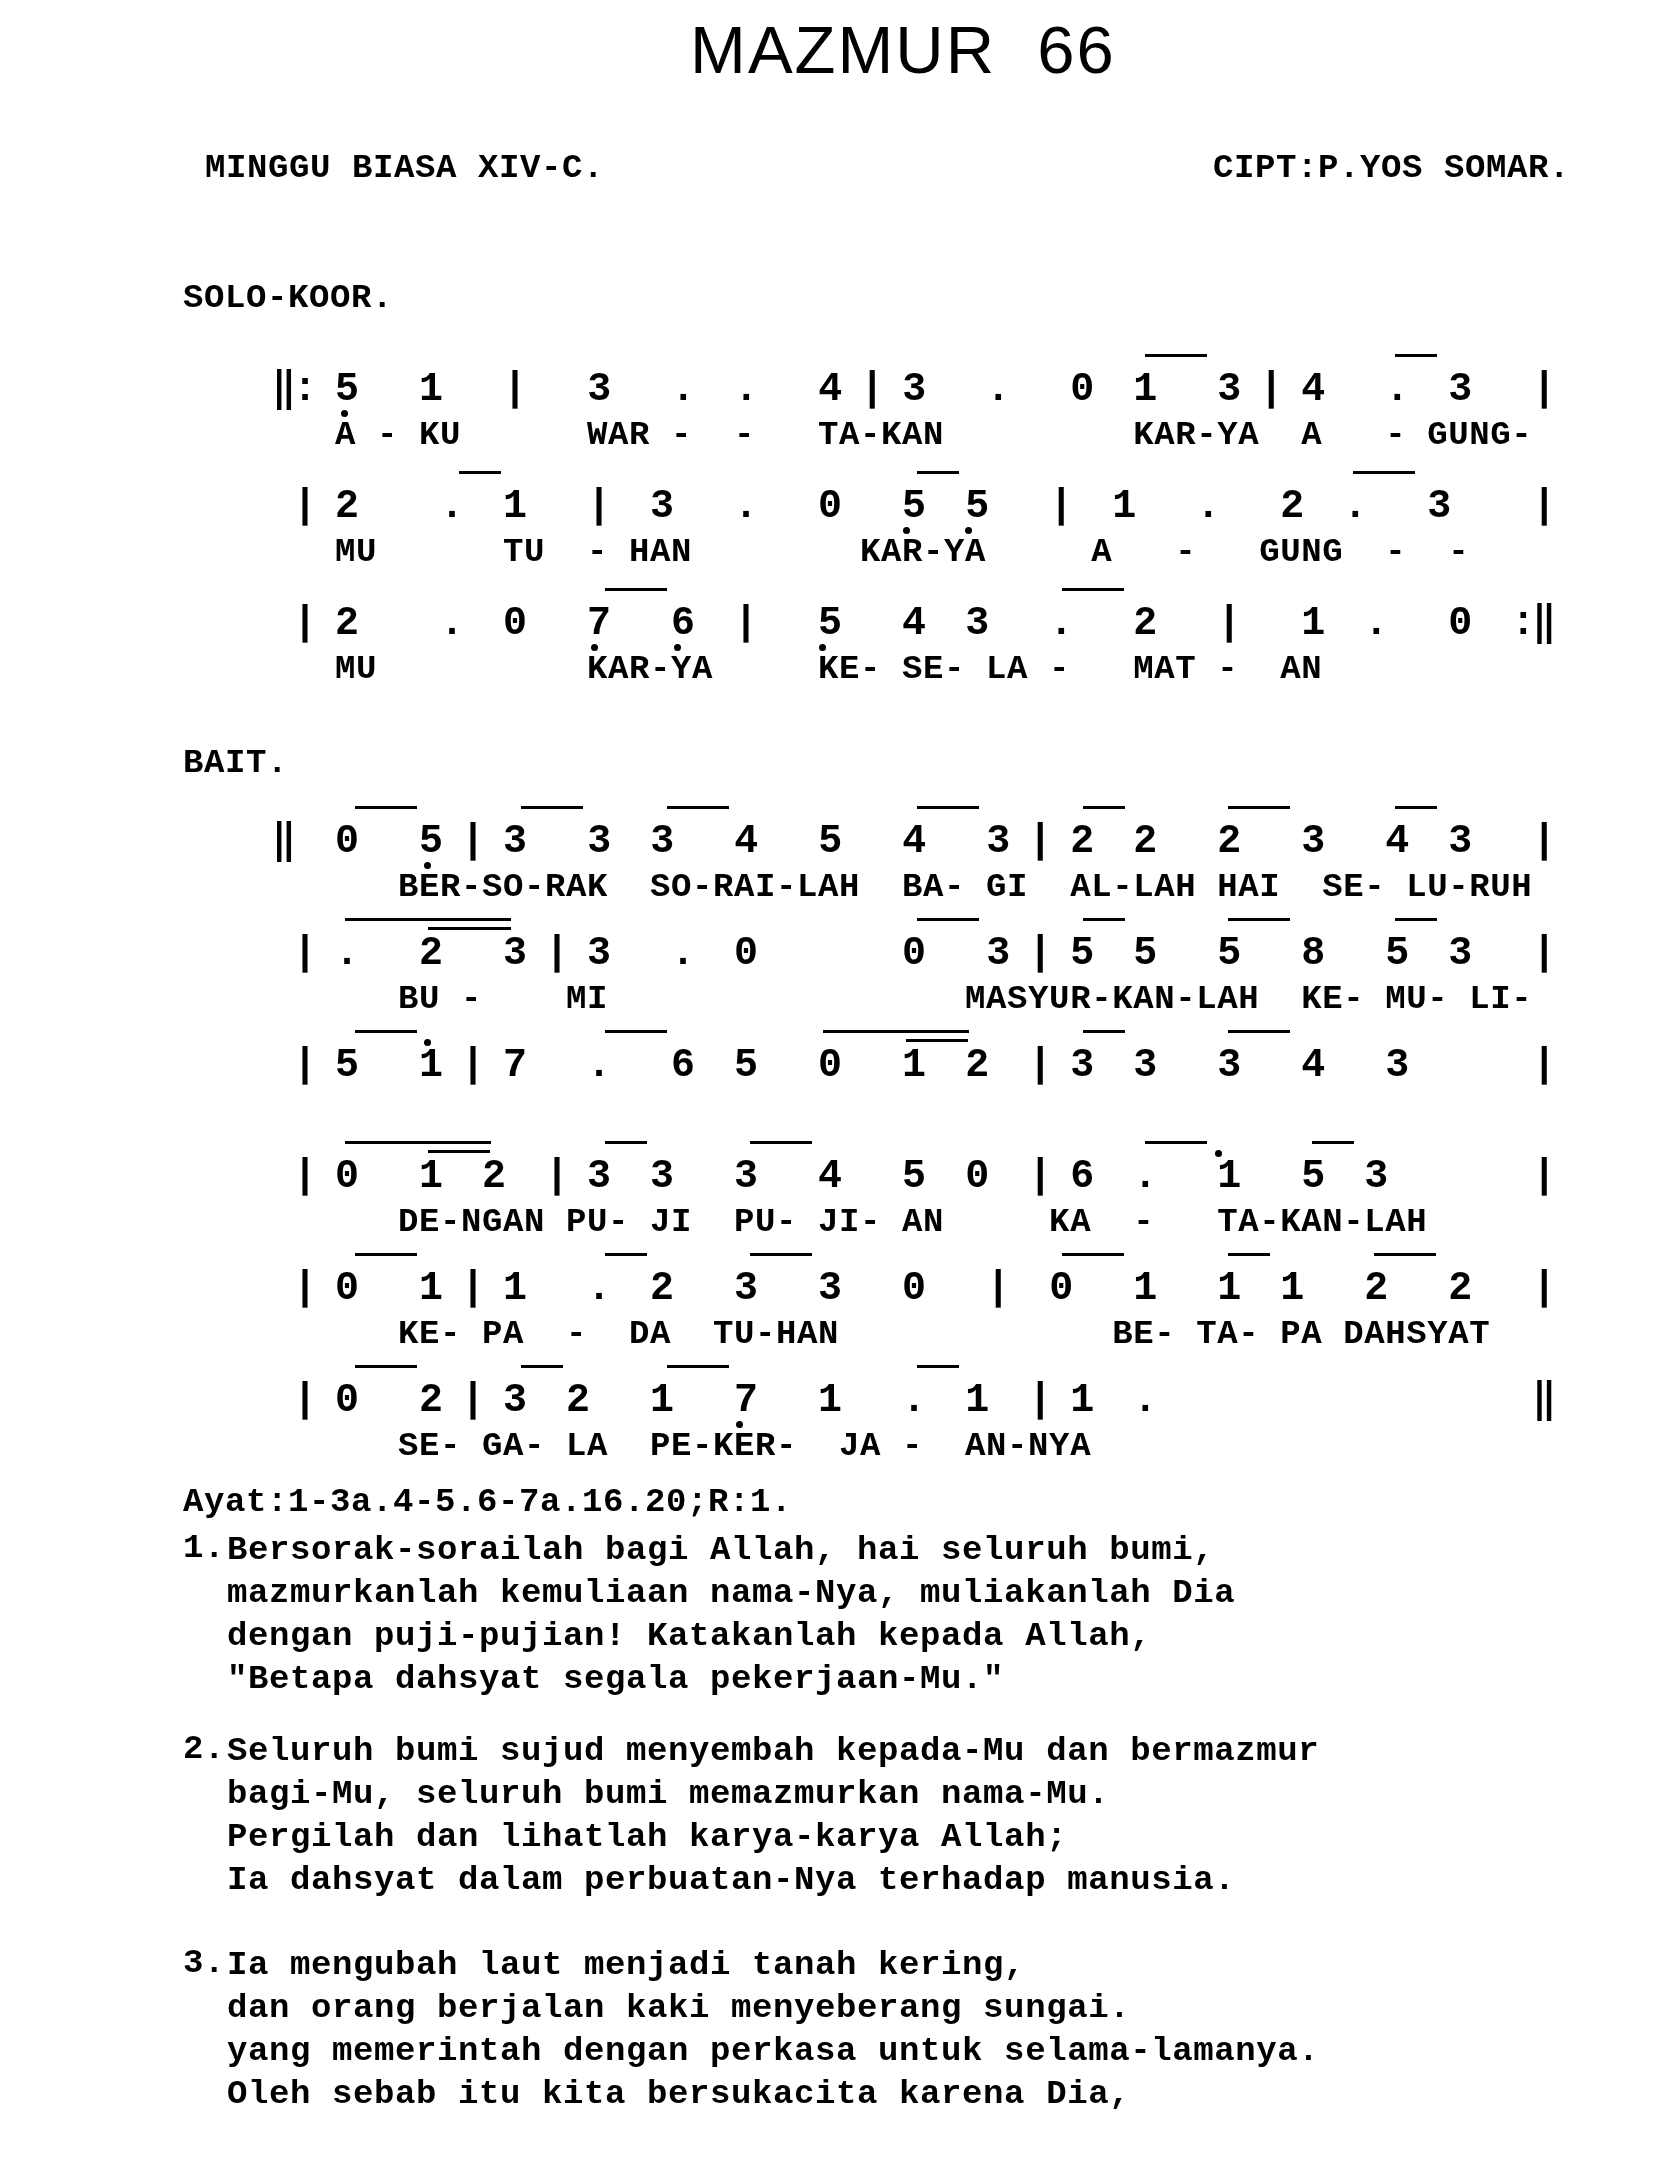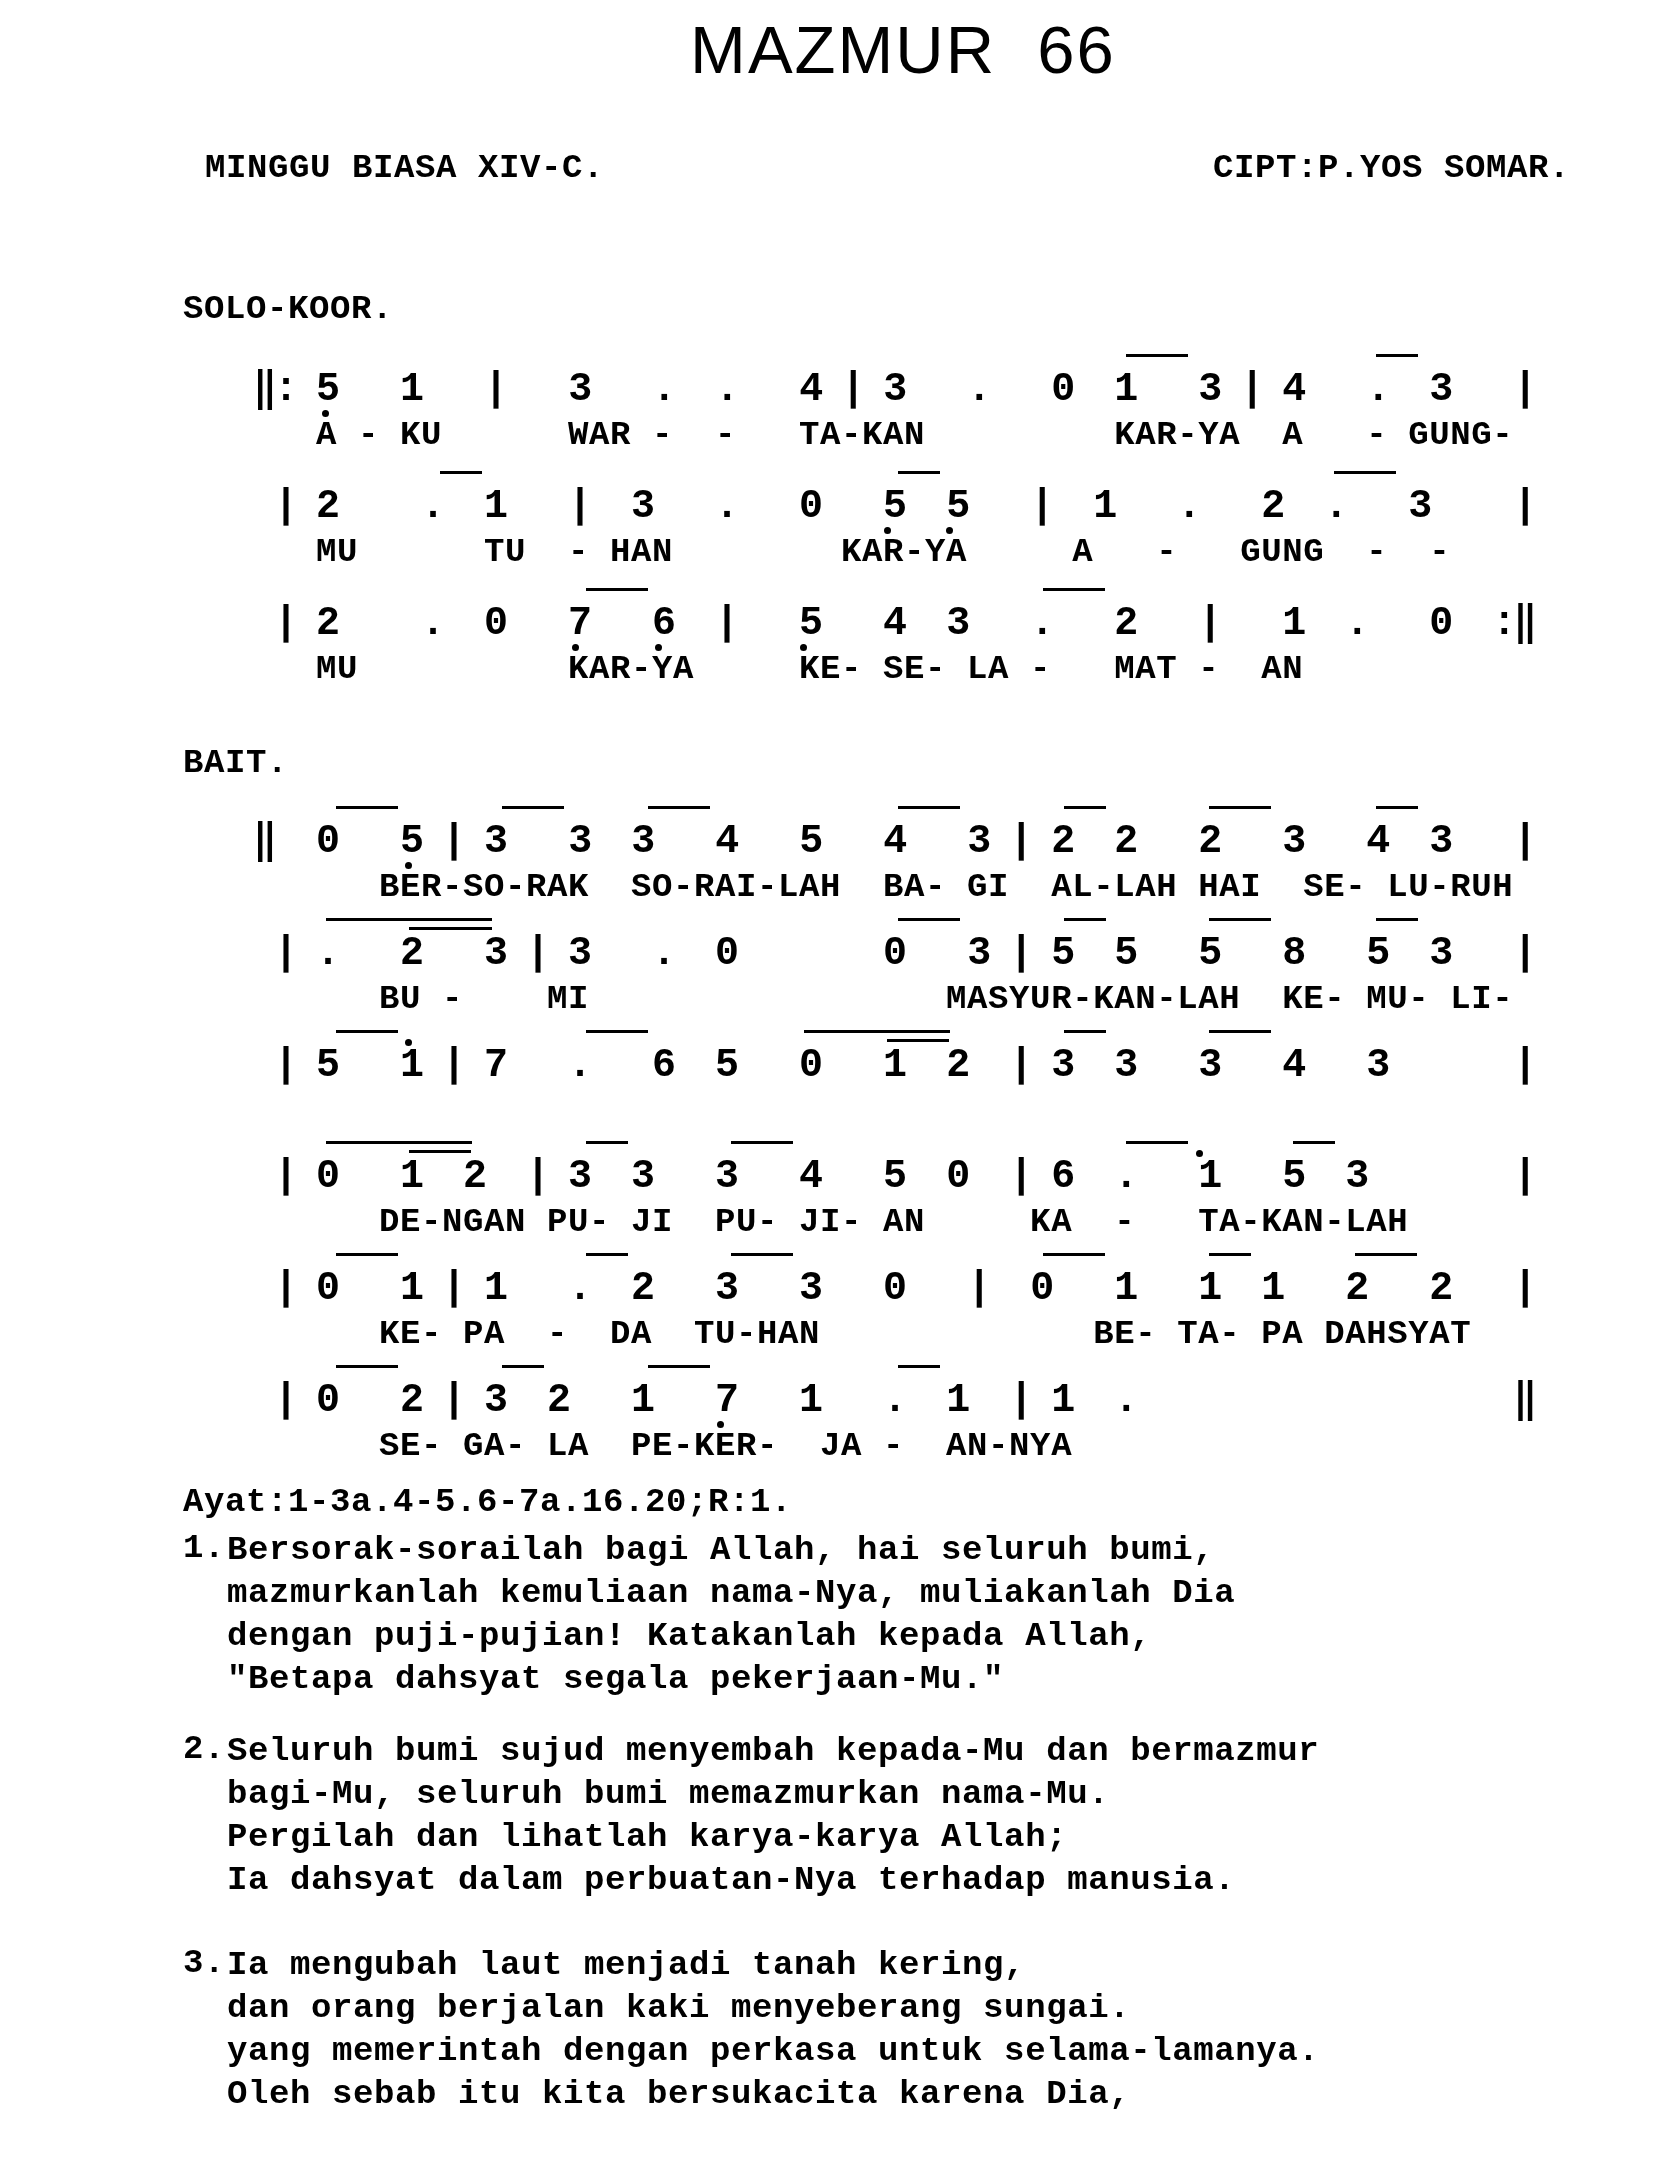--- a/index.html
+++ b/index.html
@@ -5,42 +5,42 @@
   html,body{margin:0;padding:0;background:#e8e8e8;}
   .page{position:relative;width:1679px;height:2178px;background:#ffffff;color:#000;
         font-family:"Liberation Mono","DejaVu Sans Mono",monospace;overflow:hidden;margin:0 auto;}
   .title{position:absolute;top:16px;left:0;right:0;text-align:center;text-indent:127px;
          font-family:"Liberation Sans",sans-serif;font-weight:normal;font-size:67px;
          letter-spacing:2px;white-space:pre;margin:0;line-height:1;}
   .hdr{position:absolute;font-weight:bold;font-size:34px;letter-spacing:0.6px;white-space:pre;margin-left:22px;}
   .hdr-left{left:183px;top:149px;}
   .hdr-right{left:1191px;top:149px;}
   .sec-heading{position:absolute;left:183px;font-weight:bold;font-size:34px;letter-spacing:0.6px;white-space:pre;}
-  .system{position:absolute;left:253px;width:1337px;height:111px;}
+  .system{position:absolute;left:272px;width:1337px;height:111px;}
   .notes{position:absolute;left:0;top:14px;font-weight:bold;font-size:40px;line-height:44px;
          letter-spacing:-3px;white-space:pre;}
   .lyr{position:absolute;left:0;top:61px;font-weight:bold;font-size:34px;line-height:40px;
        letter-spacing:0.6px;white-space:pre;}
   .ol{position:absolute;height:3px;background:#000;}
   .dt{position:absolute;width:7px;height:7px;border-radius:50%;background:#000;}
   .ayat{position:absolute;left:183px;top:1483px;font-weight:bold;font-size:34px;letter-spacing:0.6px;white-space:pre;}
   .verse{position:absolute;left:183px;font-weight:bold;font-size:34px;letter-spacing:0.6px;}
   .vnum{position:absolute;left:0;top:0;}
   .vlines{margin-left:44px;}
   .vline{white-space:pre;line-height:43px;}
 </style>
 </head>
 <body>
 
 <div class="page">
   <h1 class="title">MAZMUR  66</h1>
   <div class="hdr hdr-left">MINGGU BIASA XIV-C.</div>
   <div class="hdr hdr-right">CIPT:P.YOS SOMAR.</div>
   <div id="music-root">
-      <div class="sec-heading" style="top: 279px; margin-top: 11px;">SOLO-KOOR.</div>
+      <div class="sec-heading" style="top: 279px;">SOLO-KOOR.</div>
       <div class="system" style="top: 354px;">
         <div class="ol" style="left: 873px; width: 62px; top: 0px;"></div>
         <div class="ol" style="left: 1123px; width: 42px; top: 0px;"></div>
         <div class="notes">‖: 5   1   |   3   .  .   4 | 3   .   0  1   3 | 4   .  3   |</div>
         <div class="dt" style="left: 69px; top: 56px;"></div>
         <div class="lyr">   A - KU      WAR -  -   TA-KAN         KAR-YA  A   - GUNG-</div>
       </div>
       <div class="system" style="top: 471px;">
         <div class="ol" style="left: 187px; width: 42px; top: 0px;"></div>
         <div class="ol" style="left: 645px; width: 42px; top: 0px;"></div>

